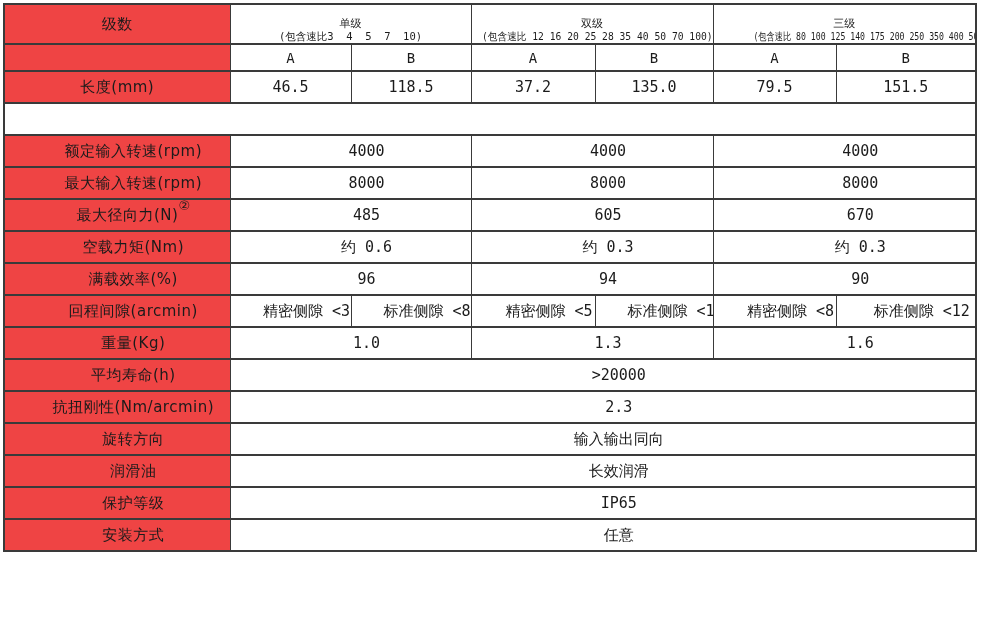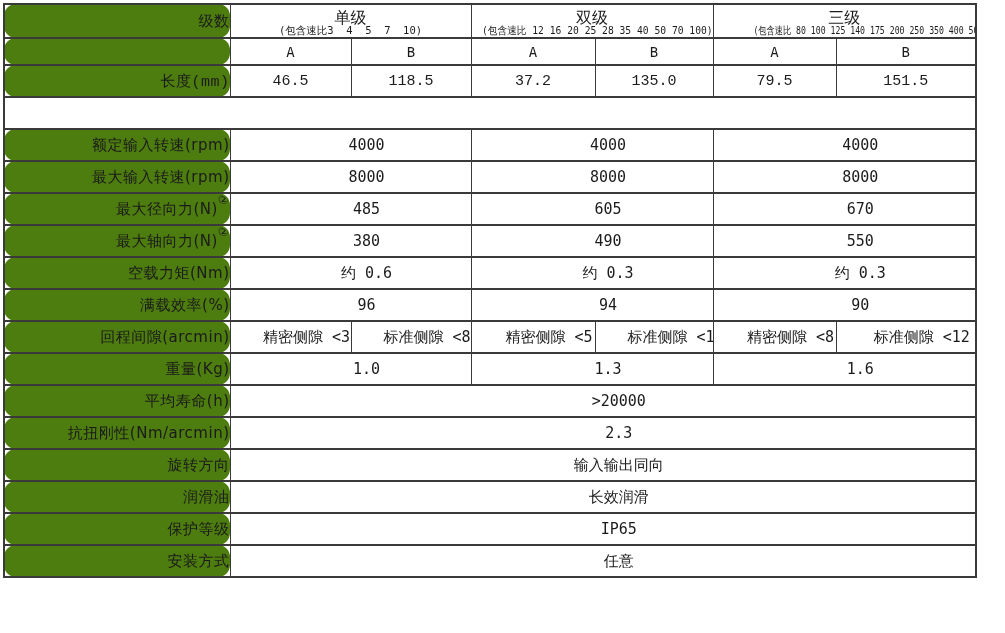--- a/index.html
+++ b/index.html
@@ -25,54 +25,53 @@
   table.spec td {
     border-left: 1px solid #3a3a3a;
     border-right: 1px solid #3a3a3a;
     border-top: 2px solid #3a3a3a;
     border-bottom: 2px solid #3a3a3a;
     padding: 0;
     overflow: hidden;
     white-space: nowrap;
   }
   td.lbl {
-    background: #4d7c0f;
-    text-align: right;
+    background: #ef4444;
+    text-align: center;
     padding-left: 36px;
     font-size: 15px;
     letter-spacing: 0.5px;
-    border-radius: 12px;
   }
   td.val {
     text-align: center;
     font-family: "DejaVu Sans Mono", "DejaVu Sans", sans-serif;
     font-size: 15px;
     background: #ffffff;
   }
   td.grp { text-align: center; background: #ffffff; }
-  .gname { font-size: 16px; line-height: 13px; margin-top: 6px; }
+  .gname { font-size: 11px; line-height: 13px; margin-top: 12px; }
   .gratio {
     font-size: 10.5px;
     line-height: 13px;
     white-space: pre;
     font-family: "DejaVu Sans Mono", "DejaVu Sans", sans-serif;
   }
   .gratio span { display: inline-block; transform-origin: 50% 50%; }
   .scale-1 span { transform: scaleX(1); }
   .scale-2 span { transform: scaleX(0.92); }
   .scale-3 span { transform: scaleX(0.78); }
   td.ab {
     text-align: center;
     font-size: 14px;
     background: #ffffff;
     font-family: "DejaVu Sans Mono", "DejaVu Sans", sans-serif;
   }
   tr.r-head td { height: 29px; }
   tr.r-ab td   { height: 25px; }
-  tr.r-len td  { height: 30px; font-family: Liberation Mono, monospace; }
+  tr.r-len td  { height: 30px; }
   tr.r-gap td  { height: 30px; background: #ffffff; }
   tr.r-spec td { height: 30px; padding-left: 32px; }
   sup.circ {
     font-size: 13px;
     line-height: 0;
     position: relative;
     top: -4px;
     letter-spacing: 0;
   }
 </style>
@@ -146,26 +145,20 @@
       <td class="val" colspan="2">8000</td>
     </tr>
 
     <tr class="r-spec">
       <td class="lbl"><span>最大径向力(N)</span><sup class="circ">②</sup></td>
       <td class="val" colspan="2">485</td>
       <td class="val" colspan="2">605</td>
       <td class="val" colspan="2">670</td>
     </tr>
 
-    <tr class="r-spec">
-      <td class="lbl"><span>最大轴向力(N)</span><sup class="circ">②</sup></td>
-      <td class="val" colspan="2">380</td>
-      <td class="val" colspan="2">490</td>
-      <td class="val" colspan="2">550</td>
-    </tr>
 
     <tr class="r-spec">
       <td class="lbl">空载力矩(Nm)</td>
       <td class="val" colspan="2">约 0.6</td>
       <td class="val" colspan="2">约 0.3</td>
       <td class="val" colspan="2">约 0.3</td>
     </tr>
 
     <tr class="r-spec">
       <td class="lbl">满载效率(%)</td>

